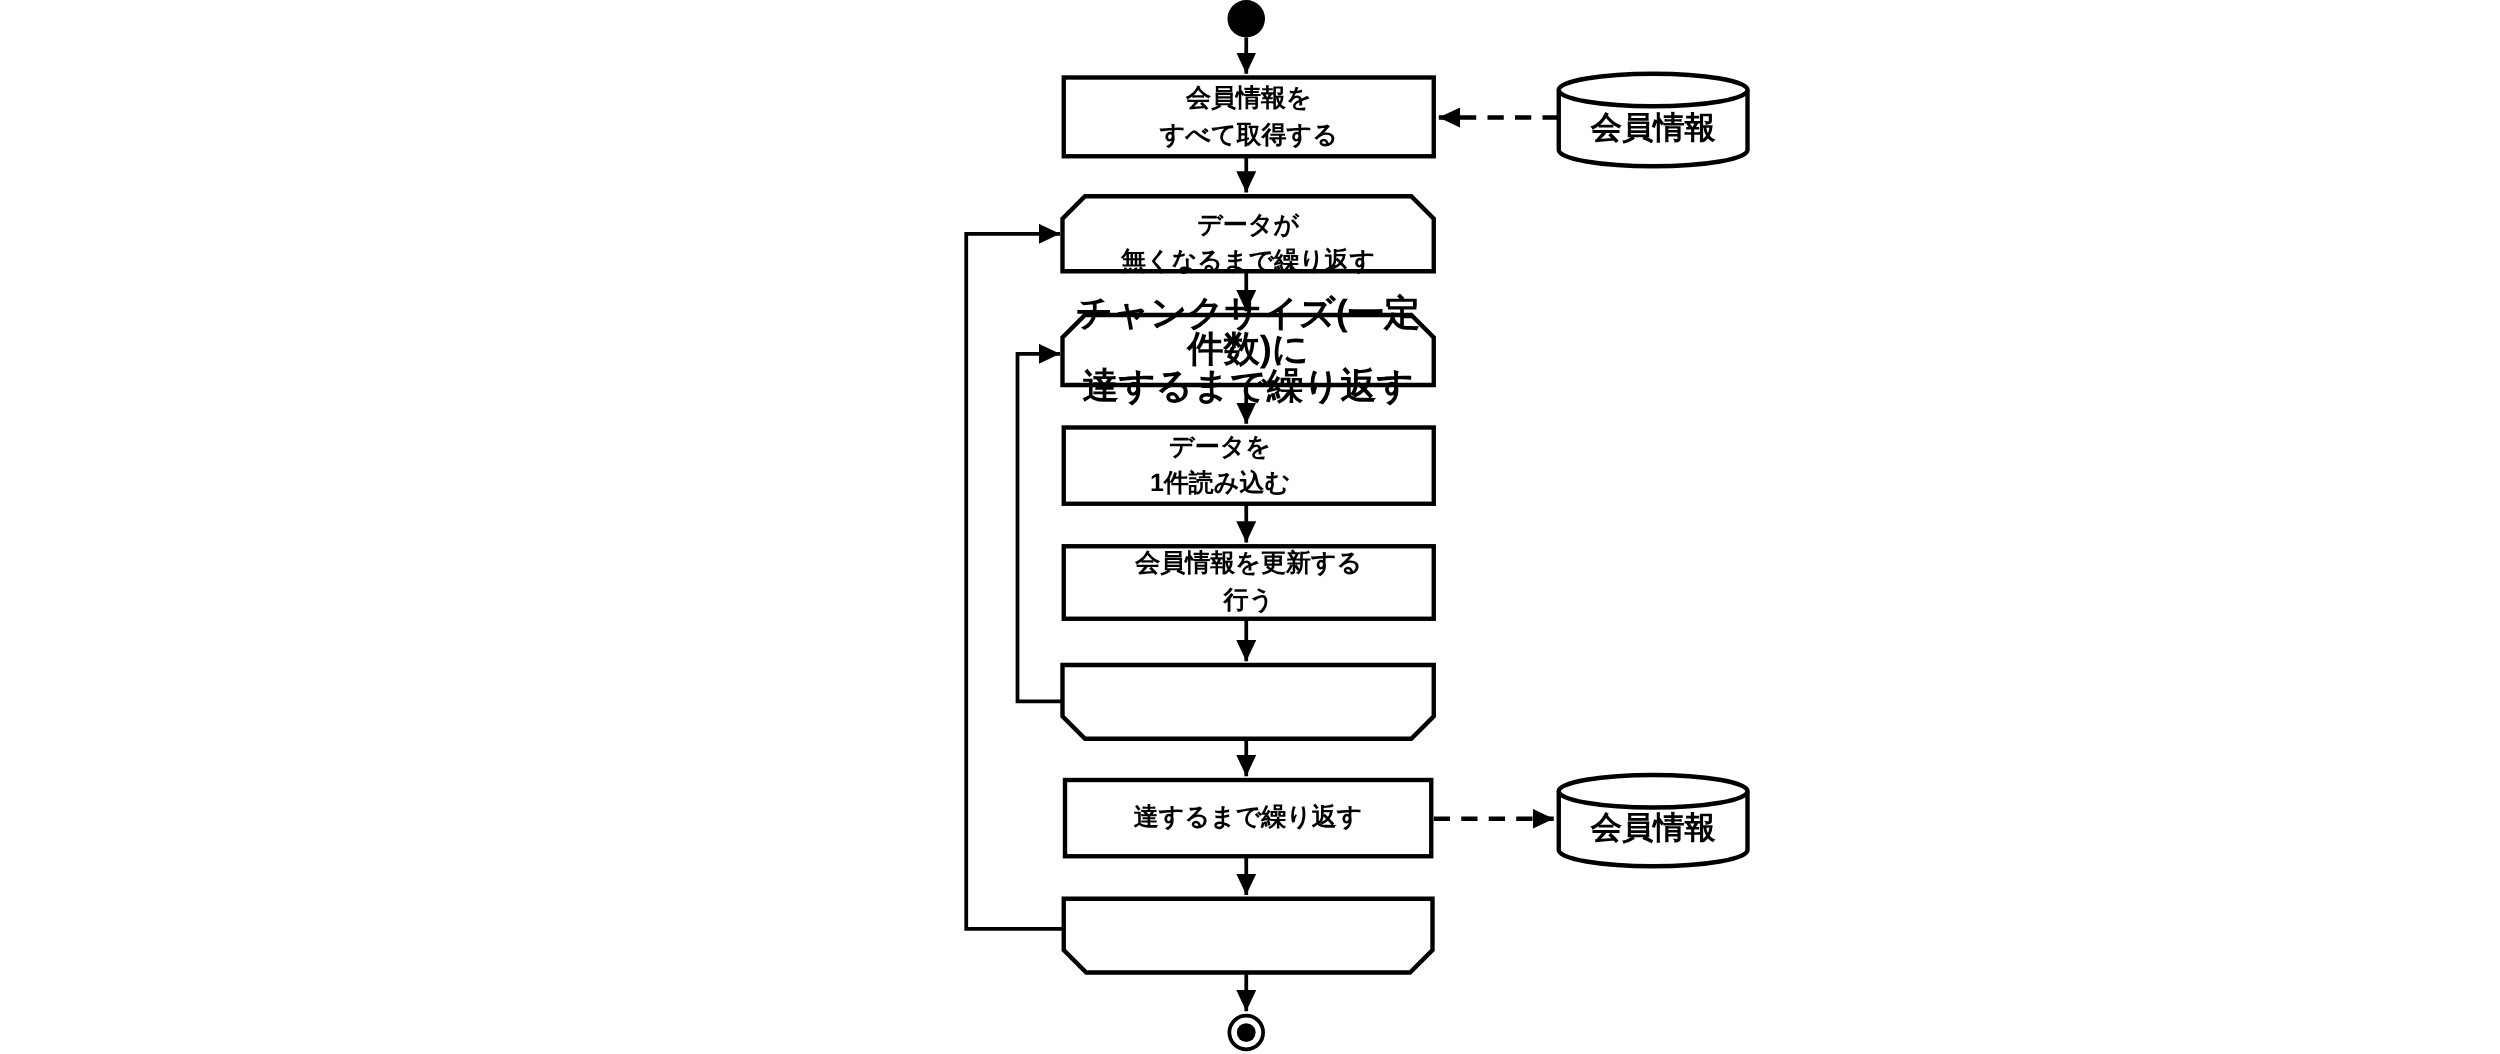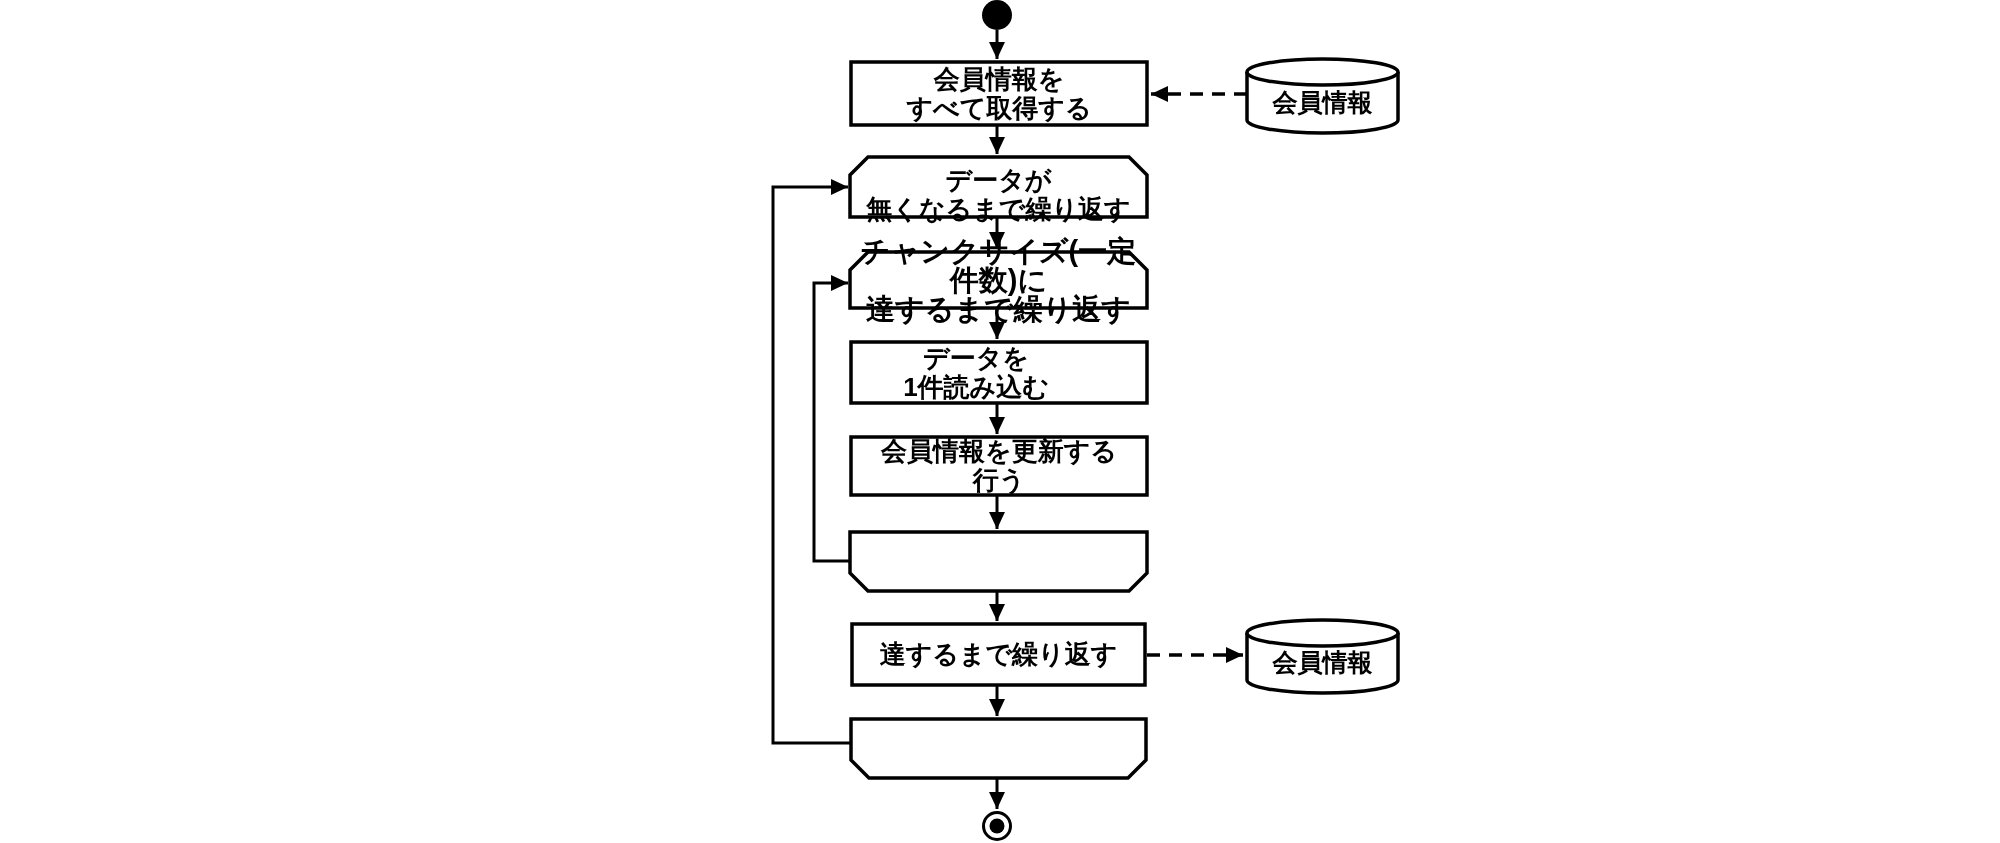--- a/index.html
+++ b/index.html
@@ -12,21 +12,21 @@
     overflow: hidden;
   }
   .canvas svg { position: absolute; left: 0; top: 0; }
   .node-label {
     position: absolute;
     display: flex;
     align-items: center;
     justify-content: center;
     text-align: center;
     font-weight: bold;
-    font-size: 26px;
+    font-size: 20px;
     line-height: 29px;
     color: #000000;
     white-space: pre-line;
     pointer-events: none;
   }
   .db-label { font-size: 25px; }
 </style>
 </head>
 <body>
 

